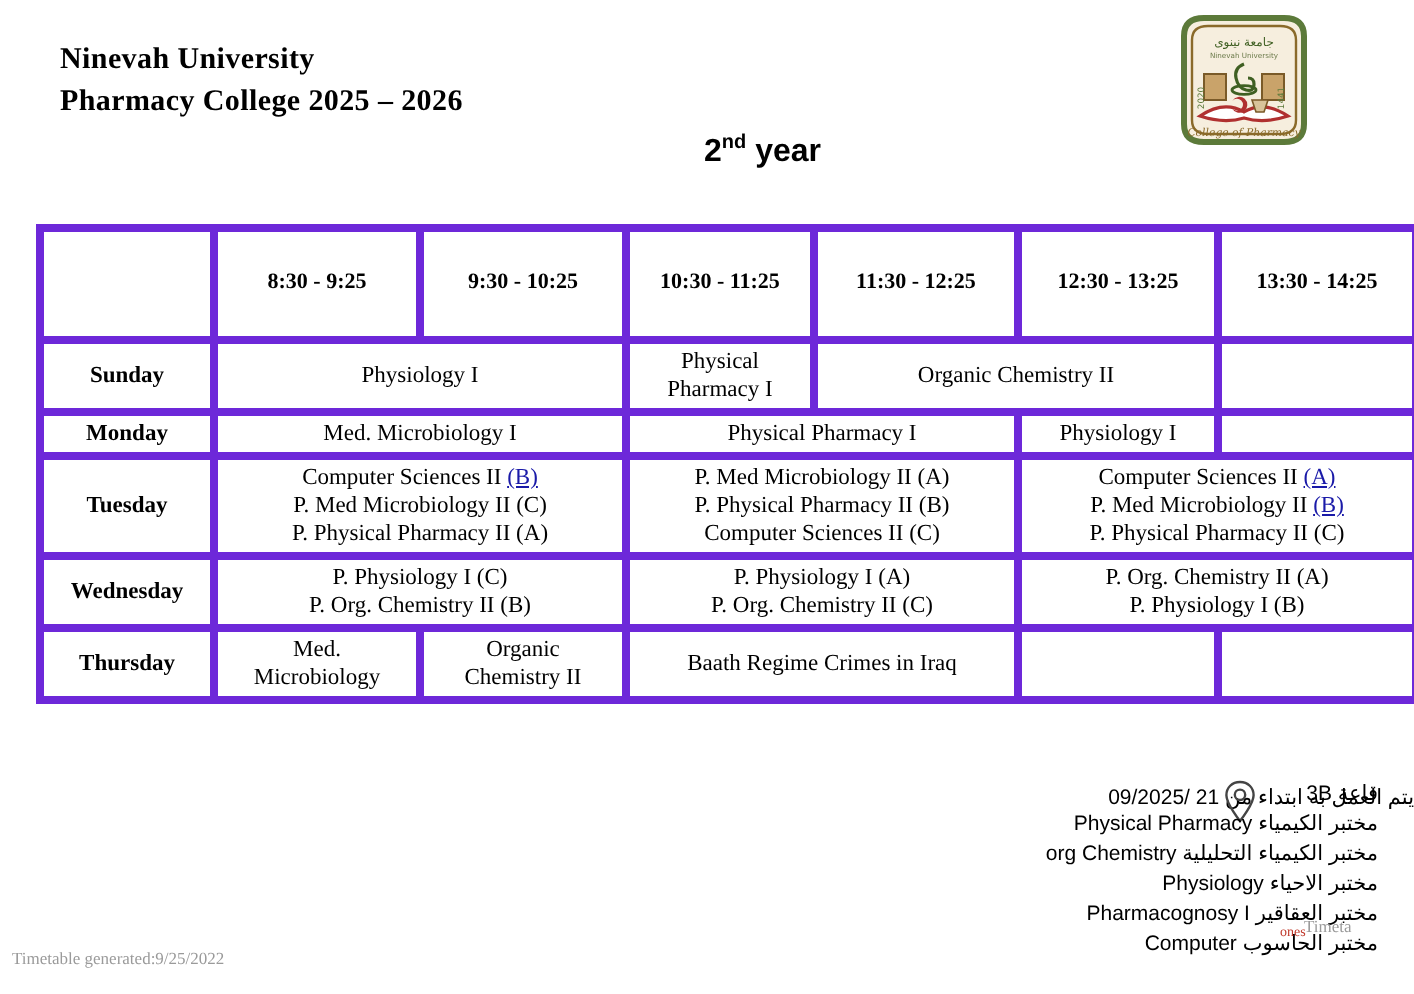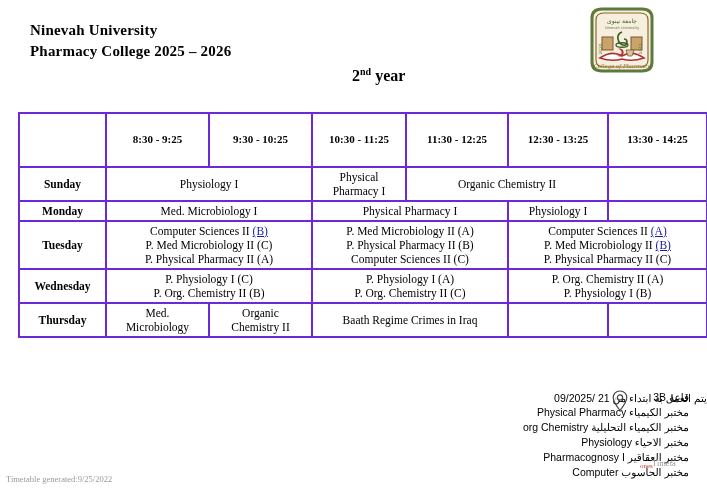--- a/index.html
+++ b/index.html
@@ -18,39 +18,39 @@
     font-family:"Liberation Serif", serif;
     font-weight:bold;
     font-size:15px;
     letter-spacing:.2px;
     white-space:nowrap;
   }
   #uni-name{left:30px;top:22px;}
   #college-name{left:30px;top:43px;}
   #year-title{
     position:absolute;left:352px;top:66px;
-    font-family:Liberation Serif, serif;
+    font-family:Liberation Sans, sans-serif;
     font-weight:bold;font-size:16px;white-space:nowrap;
   }
   #year-title sup{font-size:10px;vertical-align:super;}
 
   
   #logo{position:absolute;left:586px;top:4px;width:72px;height:72px;}
   #logo svg{display:block;}
 
   
   #timetable{
     position:absolute;left:18px;top:112px;
     width:688px;
     border-collapse:collapse;
     table-layout:fixed;
     font-family:"Liberation Serif", serif;
   }
   #timetable td,#timetable th{
-    border:2px solid #6d28d9;
+    border:4px solid #6d28d9;
     text-align:center;
     vertical-align:middle;
     font-size:11.5px;
     line-height:1.22;
     padding:2px 2px;
     background:#fff;
     margin-top:12px;
   }
   #timetable th.time-head{
     font-weight:bold;font-size:11px;height:48px;

